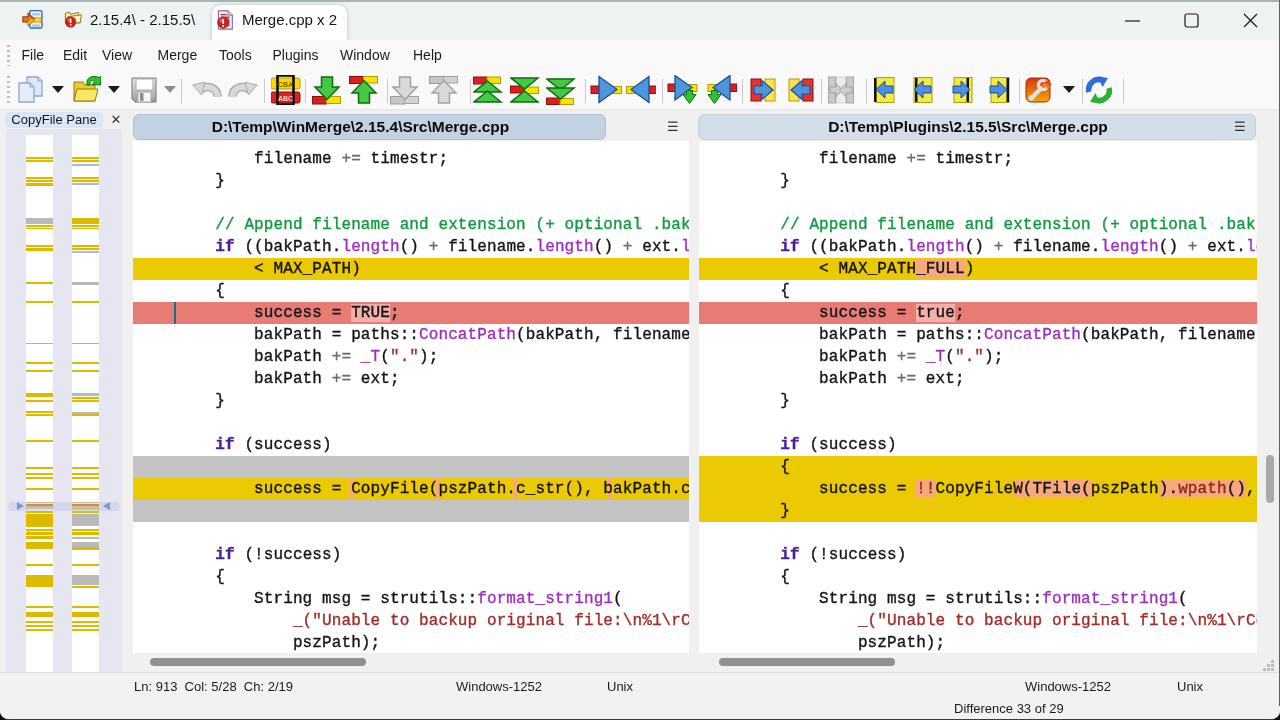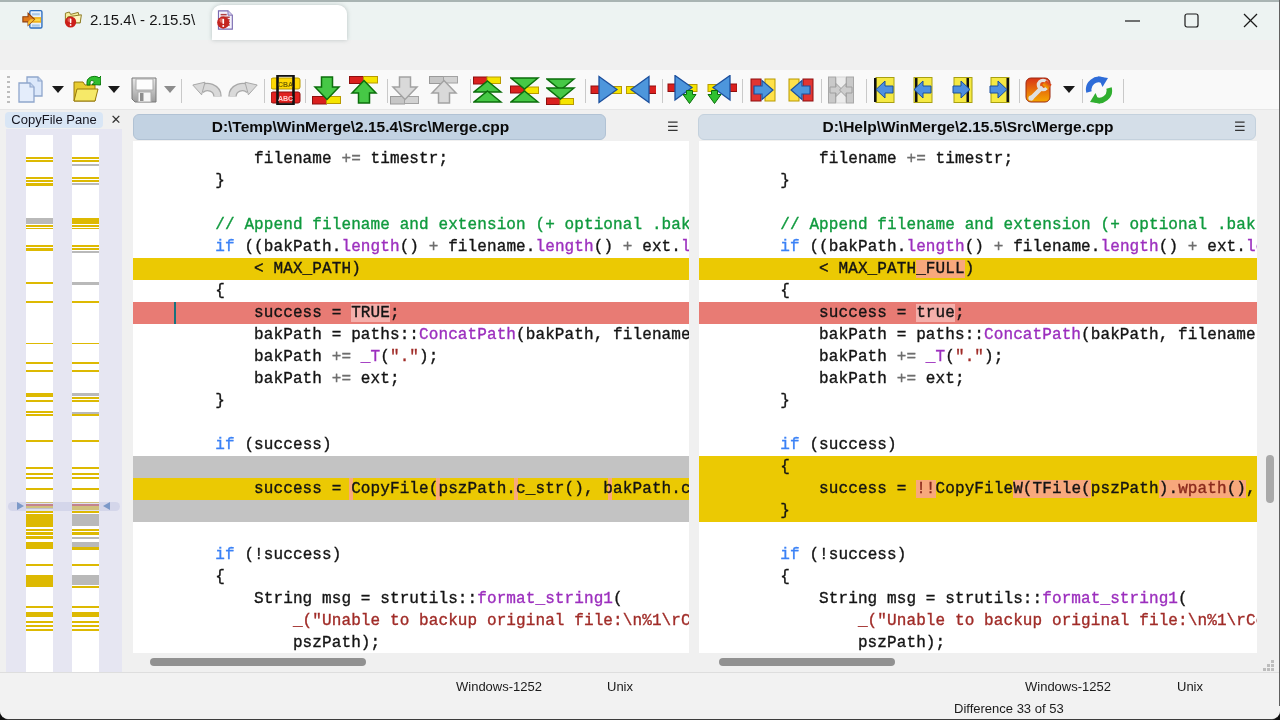--- a/index.html
+++ b/index.html
@@ -21,21 +21,21 @@
 .hdr{position:absolute;top:114px;height:26px;background:#c2d2e2;border:1px solid #b1c2d4;border-radius:6px;font-size:15.5px;font-weight:bold;color:#0a0a0a;text-align:center;line-height:24px;padding-right:18px}
 .hmenu{position:absolute;top:114px;height:26px;line-height:25px;font-size:13px;color:#333}
 .pane{position:absolute;top:141px;height:512px;background:#fff;overflow:hidden;font-family:"Liberation Mono",monospace;font-size:16px;letter-spacing:0.1px;white-space:pre;color:#141414;-webkit-text-stroke:0.35px}
 .row{position:absolute;left:0;width:100%;height:22px}
 .ln{position:absolute;height:22px;line-height:22px;z-index:2}
 .bY{background:#ebc903}
 .bR{background:#e87b74}
 .bG{background:#c3c3c3}
 .wp{background:#f4afab}
 .ws{background:#f8a87c}
-.k{color:#3b82f6;font-weight:normal}
+.k{color:#4c1d95;font-weight:bold}
 .c{color:#109a3e}
 .f{color:#9c2fbe}
 .s{color:#a02c28}
 .o{color:#6e6e6e}
 .m{color:#8a2a1c}
 .sliver{position:absolute;width:4px;height:22px;background:#f8a87c;z-index:1}
 #caret{position:absolute;width:2.5px;height:22px;background:#17727e}
 .hsb{position:absolute;top:653px;height:19px;background:#f0f0f0}
 .hthumb{position:absolute;top:658px;height:8px;background:#919191;border-radius:4px}
 #vsb{position:absolute;left:1262px;top:141px;width:16px;height:512px;background:#f0f0f0}
@@ -72,30 +72,42 @@
         <rect x="6.5" y="4.5" width="7" height="1.7" fill="#b04040"></rect>
         <rect x="6.5" y="7.5" width="10.5" height="1.7" fill="#b04040"></rect>
         <rect x="6.5" y="10.5" width="10.5" height="1.7" fill="#b04040"></rect>
         <rect x="6.5" y="13.5" width="10.5" height="1.7" fill="#b04040"></rect>
         <rect x="6.5" y="16.5" width="10.5" height="1.7" fill="#b04040"></rect>
         <circle cx="9.5" cy="14.5" r="7" fill="#c42520"></circle>
         <circle cx="7.8" cy="12" r="2.6" fill="#ea7a70" opacity="0.75"></circle>
         <rect x="8.6" y="10" width="1.9" height="6.2" rx="0.9" fill="#fff"></rect>
         <circle cx="9.5" cy="18.5" r="1.15" fill="#fff"></circle>
       </svg>
+      <div class="tabtxt" style="left:242px;top:0">Merge.cpp x 2</div>
       <svg class="abs" style="left:1118px;top:6px" width="30" height="30" viewBox="0 0 30 30">
         <line x1="7" y1="15" x2="22" y2="15" stroke="#1a1a1a" stroke-width="1.2"></line>
       </svg>
       <svg class="abs" style="left:1177px;top:6px" width="30" height="30" viewBox="0 0 30 30">
         <rect x="8" y="8" width="13" height="13" rx="2" fill="none" stroke="#1a1a1a" stroke-width="1.2"></rect>
       </svg>
       <svg class="abs" style="left:1236px;top:6px" width="30" height="30" viewBox="0 0 30 30">
         <line x1="8" y1="8" x2="21" y2="21" stroke="#1a1a1a" stroke-width="1.2"></line>
         <line x1="21" y1="8" x2="8" y2="21" stroke="#1a1a1a" stroke-width="1.2"></line>
       </svg>
+    </div>
+    <div id="menubar">
+      <div style="position:absolute;left:7px;top:5px;width:3px;height:21px;background-image:repeating-linear-gradient(#bdbdbd 0 2px,transparent 2px 5px)"></div>
+      <div class="mi" style="left:21.5px">File</div>
+      <div class="mi" style="left:63px">Edit</div>
+      <div class="mi" style="left:102px">View</div>
+      <div class="mi" style="left:157.5px">Merge</div>
+      <div class="mi" style="left:219px">Tools</div>
+      <div class="mi" style="left:272.5px">Plugins</div>
+      <div class="mi" style="left:340px">Window</div>
+      <div class="mi" style="left:413px">Help</div>
     </div>
     <div id="toolbar">
       <div id="grip"></div>
       <svg class="abs" style="left:16px;top:5px" width="30" height="30" viewBox="0 0 30 30">
         <path d="M11 2 L22 2 L26 6 L26 21 L11 21 Z" fill="#dce8fa" stroke="#8fa6cc" stroke-width="1.3"></path>
         <path d="M22 2 L22 6 L26 6" fill="#c6d6ee" stroke="#8fa6cc" stroke-width="1.1"></path>
         <path d="M3 8 L14 8 L18 12 L18 27 L3 27 Z" fill="#e4edfb" stroke="#8fa6cc" stroke-width="1.3"></path>
         <path d="M14 8 L14 12 L18 12" fill="#c6d6ee" stroke="#8fa6cc" stroke-width="1.1"></path>
       </svg>
       <div class="dda" style="left:52px"></div>
@@ -357,37 +369,38 @@
       <div class="mk" style="left:0;top:471px;width:27px;height:2px;background:#ddb902"></div>
       <div class="mk" style="left:0;top:477px;width:27px;height:4.5px;background:#ddb902"></div>
       <div class="mk" style="left:0;top:486px;width:27px;height:2px;background:#ddb902"></div>
       <div class="mk" style="left:0;top:489.5px;width:27px;height:2px;background:#ddb902"></div>
       <div class="mk" style="left:0;top:494px;width:27px;height:2px;background:#ddb902"></div>
     </div>
     <div class="abs" style="left:8px;top:501.5px;width:112px;height:9.5px;background:rgba(196,200,228,0.55);border-radius:5px"></div>
     <div class="abs" style="left:17px;top:502px;width:0;height:0;border-top:4.2px solid transparent;border-bottom:4.2px solid transparent;border-left:7.5px solid #7c99c8"></div>
     <div class="abs" style="left:103px;top:502px;width:0;height:0;border-top:4.2px solid transparent;border-bottom:4.2px solid transparent;border-right:7.5px solid #7c99c8"></div>
     <div class="hdr" style="left:133px;width:473px">D:\Temp\WinMerge\2.15.4\Src\Merge.cpp</div>
-    <div class="hdr" style="left:698px;width:558px;background:#d4dee8;border-color:#c4d1dd">D:\Help\WinMerge\2.15.5\Src\Merge.cpp</div>
+    <div class="hdr" style="left:698px;width:558px;background:#d4dee8;border-color:#c4d1dd">D:\Temp\Plugins\2.15.5\Src\Merge.cpp</div>
     <div class="hmenu" style="left:667px">☰</div>
     <div class="hmenu" style="left:1234px">☰</div>
     <div class="pane" style="left:133px;width:556px"><div class="row bY" style="top:117px"></div><div class="row bR" style="top:161px"></div><div class="row bG" style="top:315px"></div><div class="row bY" style="top:337px"></div><div class="row bG" style="top:359px"></div><div class="ln" style="left:43.5px;top:7px">        filename <span class="o">+=</span> timestr;</div><div class="ln" style="left:43.5px;top:29px">    }</div><div class="ln" style="left:43.5px;top:73px">    <span class="c">// Append filename and extension (+ optional .bak) to path</span></div><div class="ln" style="left:43.5px;top:95px">    <span class="k">if</span> ((bakPath.<span class="f">length</span>() <span class="o">+</span> filename.<span class="f">length</span>() <span class="o">+</span> ext.<span class="f">length</span>()  1)</div><div class="ln" style="left:43.5px;top:117px">        &lt; MAX_PATH)</div><div class="ln" style="left:43.5px;top:139px">    {</div><div class="ln" style="left:43.5px;top:161px">        success = <span class="wp">TRUE</span>;</div><div class="ln" style="left:43.5px;top:183px">        bakPath = paths::<span class="f">ConcatPath</span>(bakPath, filename);</div><div class="ln" style="left:43.5px;top:205px">        bakPath <span class="o">+=</span> <span class="f">_T</span>(<span class="s">"."</span>);</div><div class="ln" style="left:43.5px;top:227px">        bakPath <span class="o">+=</span> ext;</div><div class="ln" style="left:43.5px;top:249px">    }</div><div class="ln" style="left:43.5px;top:293px">    <span class="k">if</span> (success)</div><div class="ln" style="left:43.5px;top:337px">        success = CopyFile(pszPath.c_str(), bakPath.c_str(), FALSE);</div><div class="ln" style="left:43.5px;top:403px">    <span class="k">if</span> (!success)</div><div class="ln" style="left:43.5px;top:425px">    {</div><div class="ln" style="left:43.5px;top:447px">        String msg = strutils::<span class="f">format_string1</span>(</div><div class="ln" style="left:43.5px;top:469px">            <span class="s">_("Unable to backup original file:\n%1\rCont</span></div><div class="ln" style="left:43.5px;top:491px">            pszPath);</div><div class="sliver" style="left:216.1px;top:337px"></div><div class="sliver" style="left:303.4px;top:337px"></div><div class="sliver" style="left:381.0px;top:337px"></div><div class="sliver" style="left:475.0px;top:337px"></div><div id="caret" style="left:40.5px;top:161px"></div></div>
     <div class="pane" style="left:699px;width:558px"><div class="row bY" style="top:117px"></div><div class="row bR" style="top:161px"></div><div class="row bY" style="top:315px"></div><div class="row bY" style="top:337px"></div><div class="row bY" style="top:359px"></div><div class="ln" style="left:42.5px;top:7px">        filename <span class="o">+=</span> timestr;</div><div class="ln" style="left:42.5px;top:29px">    }</div><div class="ln" style="left:42.5px;top:73px">    <span class="c">// Append filename and extension (+ optional .bak) to path</span></div><div class="ln" style="left:42.5px;top:95px">    <span class="k">if</span> ((bakPath.<span class="f">length</span>() <span class="o">+</span> filename.<span class="f">length</span>() <span class="o">+</span> ext.<span class="f">length</span>()  1)</div><div class="ln" style="left:42.5px;top:117px">        &lt; MAX_PATH<span class="ws">_FULL</span>)</div><div class="ln" style="left:42.5px;top:139px">    {</div><div class="ln" style="left:42.5px;top:161px">        success = <span class="wp">true</span>;</div><div class="ln" style="left:42.5px;top:183px">        bakPath = paths::<span class="f">ConcatPath</span>(bakPath, filename);</div><div class="ln" style="left:42.5px;top:205px">        bakPath <span class="o">+=</span> <span class="f">_T</span>(<span class="s">"."</span>);</div><div class="ln" style="left:42.5px;top:227px">        bakPath <span class="o">+=</span> ext;</div><div class="ln" style="left:42.5px;top:249px">    }</div><div class="ln" style="left:42.5px;top:293px">    <span class="k">if</span> (success)</div><div class="ln" style="left:42.5px;top:315px">    {</div><div class="ln" style="left:42.5px;top:337px">        success = <span class="ws"><span class="m">!!</span></span>CopyFile<span class="ws">W(TFile(</span>pszPath<span class="ws">)</span><span class="ws">.<span class="m">wpath</span>()</span>, TFile(bakPath).wpath(), false);</div><div class="ln" style="left:42.5px;top:359px">    }</div><div class="ln" style="left:42.5px;top:403px">    <span class="k">if</span> (!success)</div><div class="ln" style="left:42.5px;top:425px">    {</div><div class="ln" style="left:42.5px;top:447px">        String msg = strutils::<span class="f">format_string1</span>(</div><div class="ln" style="left:42.5px;top:469px">            <span class="s">_("Unable to backup original file:\n%1\rCont</span></div><div class="ln" style="left:42.5px;top:491px">            pszPath);</div></div>
     <div class="hsb" style="left:133px;width:556px"></div>
     <div class="hthumb" style="left:150px;width:216px"></div>
     <div class="hsb" style="left:699px;width:558px"></div>
     <div class="hthumb" style="left:719px;width:176px"></div>
     <div id="vsb"></div>
     <div id="vthumb"></div>
     <div class="abs" style="left:1271px;top:660px;width:2.5px;height:2.5px;background:#bdbdbd"></div>
     <div class="abs" style="left:1267px;top:664px;width:2.5px;height:2.5px;background:#bdbdbd"></div>
     <div class="abs" style="left:1271px;top:664px;width:2.5px;height:2.5px;background:#bdbdbd"></div>
     <div class="abs" style="left:1263px;top:668px;width:2.5px;height:2.5px;background:#bdbdbd"></div>
     <div class="abs" style="left:1267px;top:668px;width:2.5px;height:2.5px;background:#bdbdbd"></div>
     <div class="abs" style="left:1271px;top:668px;width:2.5px;height:2.5px;background:#bdbdbd"></div>
     <div id="statusbar">
+      <div class="st" style="left:134px">Ln: 913&nbsp;&nbsp;Col: 5/28&nbsp;&nbsp;Ch: 2/19</div>
       <div class="st" style="left:456px">Windows-1252</div>
       <div class="st" style="left:607px">Unix</div>
       <div class="st" style="left:1025px">Windows-1252</div>
       <div class="st" style="left:1177px">Unix</div>
-      <div class="st2" style="left:954px">Difference 33 of 53</div>
+      <div class="st2" style="left:954px">Difference 33 of 29</div>
     </div>
     <div style="position:absolute;right:0;top:0;width:1.5px;height:706px;background:#606060"></div>
   </div>
 </body></html>

